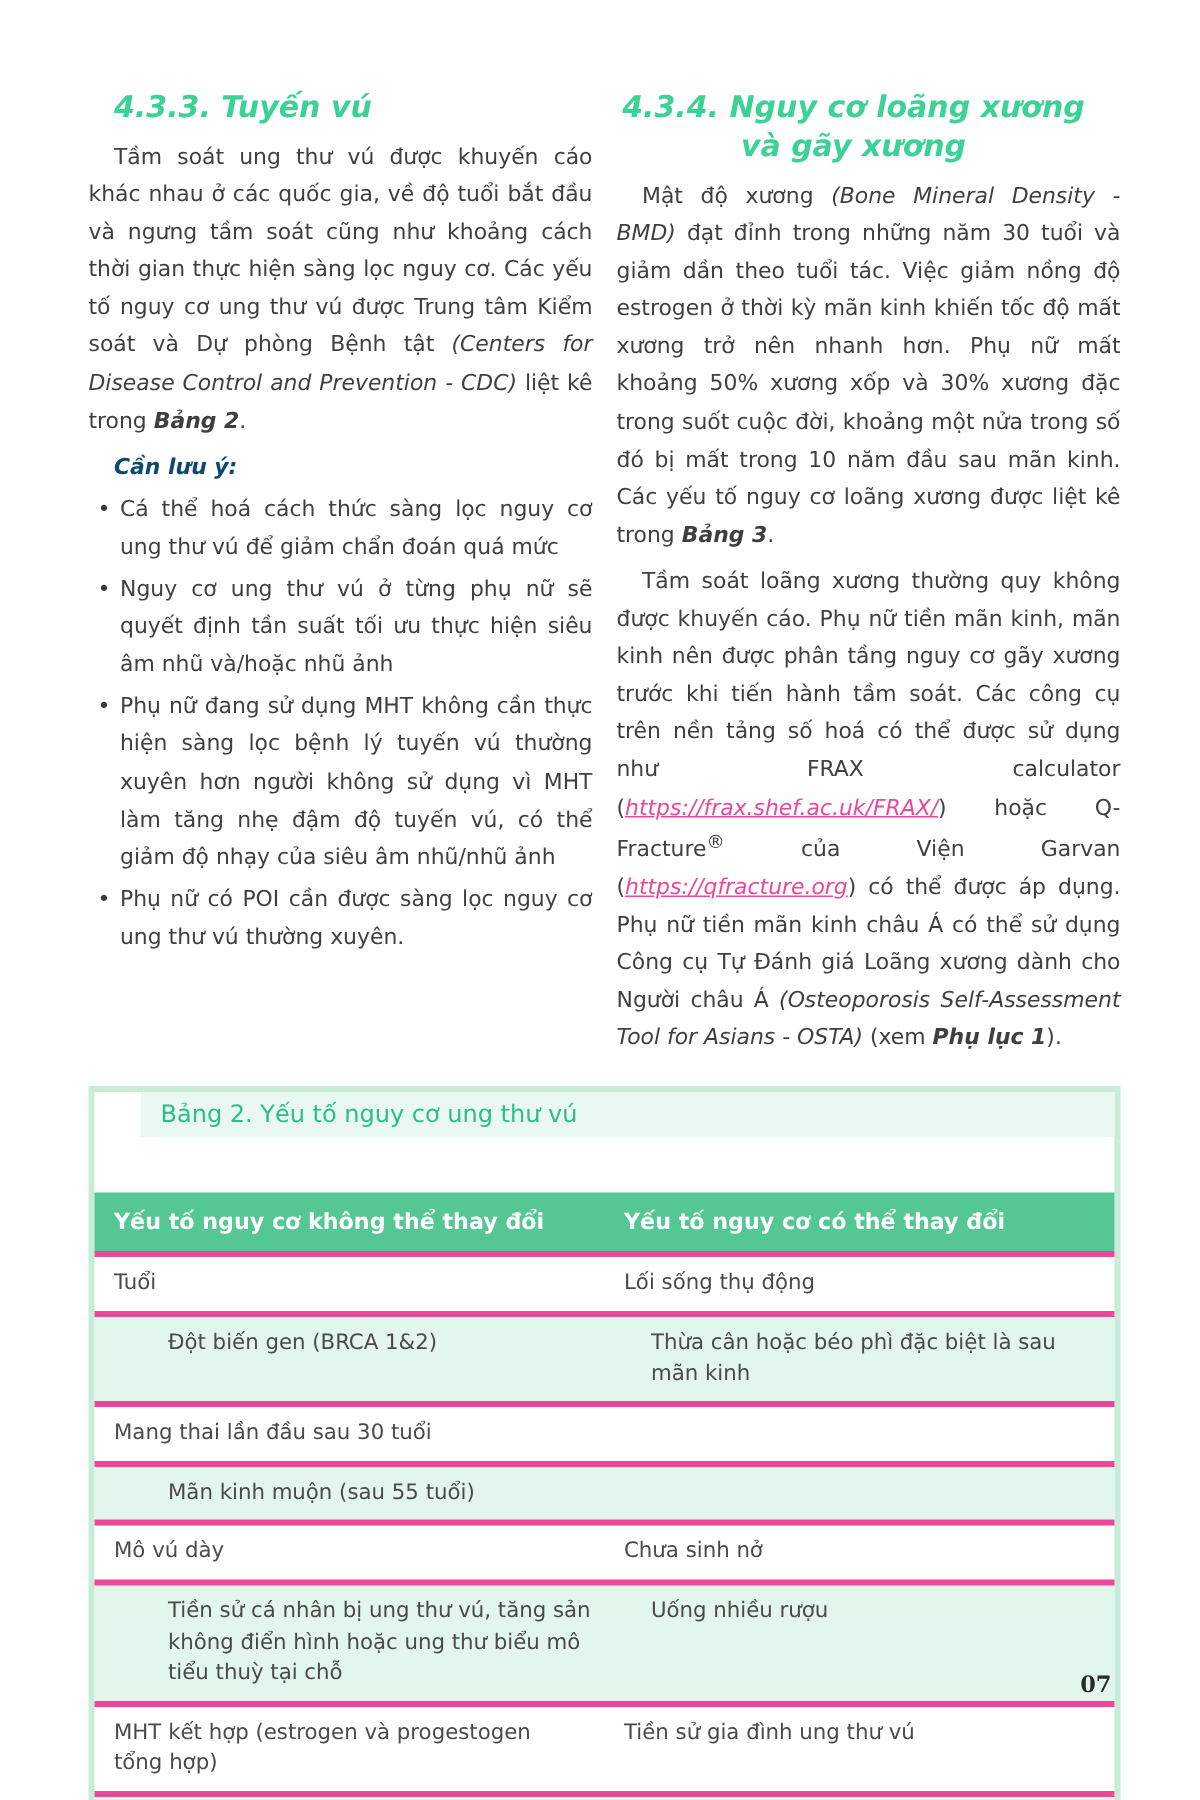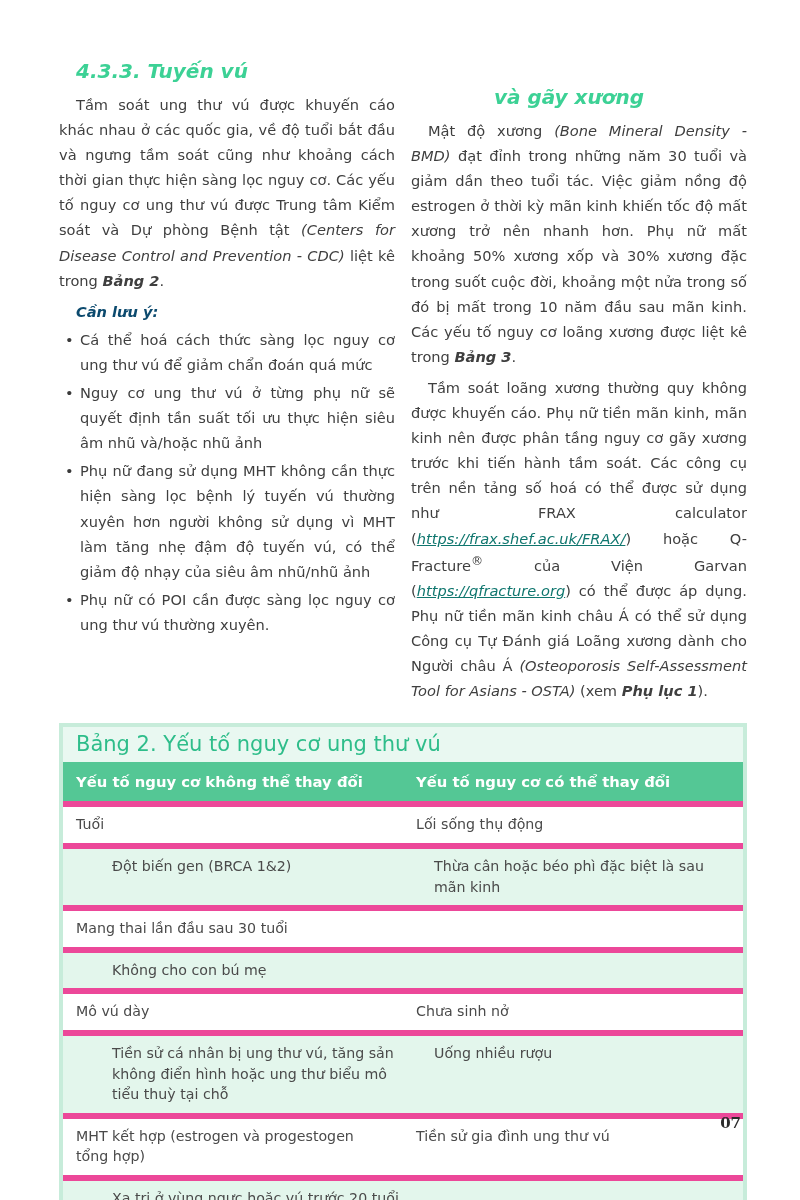--- a/index.html
+++ b/index.html
@@ -29,32 +29,32 @@
 
   .para { margin: 0 0 6px 0; text-indent: 17px; }
   .note { font-style: italic; font-weight: bold; color: #0c4a6e; margin: 2px 0 3px 0; text-indent: 17px; text-align: left; }
 
   ul.bullets { margin: 0; padding: 0; list-style: none; }
   ul.bullets li { position: relative; padding-left: 21px; margin: 0 0 3px 0; text-align: justify; }
   ul.bullets li::before { content: "\2022"; position: absolute; left: 6px; top: 0; color: #3a3a3a; }
 
   .it  { font-style: italic; }
   .bi  { font-weight: bold; font-style: italic; }
-  .link { color: #0f766e; font-style: italic; text-decoration: underline; cursor: pointer; }
+  .link { color: #ec4899; font-style: italic; text-decoration: underline; cursor: pointer; }
 
   
   .tbl { margin-top: 14px; width: 688px; border: 4px solid #c7ecda; background: #fff; }
   .tbl-title {
     background: #e9f8f1; color: #2ebd8a;
-    font-size: 21px; padding: 5px 13px 6px 13px;
+    font-size: 16px; padding: 5px 13px 6px 13px; margin-left: 31px;
   }
-  .tbl-head { display: flex; background: #54c795; color: #ffffff; font-weight: bold; font-size: 14.8px; }
+  .tbl-head { display: flex; background: #54c795; color: #ffffff; font-weight: bold; font-size: 14.8px; margin-top: 37px; }
   .tbl-head .cell { padding: 9px 13px; }
   .cell { width: 50%; line-height: 1.45; }
-  .tbl-row { display: flex; font-size: 14.2px; color: #4a4a4a; border-top: 6px solid #ec4899; }
+  .tbl-row { display: flex; font-size: 14.2px; color: #4a4a4a; border-top: 4px solid #ec4899; }
   .tbl-row:first-of-type { border-top: none; }
   .tbl-row .cell { padding: 7px 13px 8px 13px; }
   .tbl-row.alt { background: #e3f6ec; padding-left: 36px; }
   .tbl-row.last { border-bottom: 1px solid #79d1ae; }
 
   .page-num {
     position: absolute; right: 59px; top: 1114px;
     font-family: "DejaVu Serif", "Liberation Serif", serif;
     font-weight: bold; font-size: 15px; color: #2b2b2b;
   }
@@ -76,21 +76,21 @@
 
         <ul class="bullets">
           <li>Cá thể hoá cách thức sàng lọc nguy cơ ung thư vú để giảm chẩn đoán quá mức</li>
           <li>Nguy cơ ung thư vú ở từng phụ nữ sẽ quyết định tần suất tối ưu thực hiện siêu âm nhũ và/hoặc nhũ ảnh</li>
           <li>Phụ nữ đang sử dụng MHT không cần thực hiện sàng lọc bệnh lý tuyến vú thường xuyên hơn người không sử dụng vì MHT làm tăng nhẹ đậm độ tuyến vú, có thể giảm độ nhạy của siêu âm nhũ/nhũ ảnh</li>
           <li>Phụ nữ có POI cần được sàng lọc nguy cơ ung thư vú thường xuyên.</li>
         </ul>
       </div>
 
       <div class="col">
-        <h3 class="sec-heading center"><br><span>và gãy xương</span></h3>
+        <h3 class="sec-heading center"><span>4.3.4. Nguy cơ loãng xương</span><br><span>và gãy xương</span></h3>
 
         <p class="para"><span>Mật độ xương </span><span class="it">(Bone Mineral Density - BMD)</span><span> đạt đỉnh trong những năm 30 tuổi và giảm dần theo tuổi tác. Việc giảm nồng độ estrogen ở thời kỳ mãn kinh khiến tốc độ mất xương trở nên nhanh hơn. Phụ nữ mất khoảng 50% xương xốp và 30% xương đặc trong suốt cuộc đời, khoảng một nửa trong số đó bị mất trong 10 năm đầu sau mãn kinh. Các yếu tố nguy cơ loãng xương được liệt kê trong </span><span class="bi">Bảng 3</span><span>.</span></p>
 
         <p class="para"><span>Tầm soát loãng xương thường quy không được khuyến cáo. Phụ nữ tiền mãn kinh, mãn kinh nên được phân tầng nguy cơ gãy xương trước khi tiến hành tầm soát. Các công cụ trên nền tảng số hoá có thể được sử dụng như FRAX calculator (</span><a class="link">https://frax.shef.ac.uk/FRAX/</a><span>) hoặc Q-Fracture</span><sup>®</sup><span> của Viện Garvan (</span><a class="link">https://qfracture.org</a><span>) có thể được áp dụng. Phụ nữ tiền mãn kinh châu Á có thể sử dụng Công cụ Tự Đánh giá Loãng xương dành cho Người châu Á </span><span class="it">(Osteoporosis Self-Assessment Tool for Asians - OSTA)</span><span> (xem </span><span class="bi">Phụ lục 1</span><span>).</span></p>
       </div>
     </div>
 
     <div class="tbl">
       <div class="tbl-title">Bảng 2. Yếu tố nguy cơ ung thư vú</div>
 
@@ -104,21 +104,21 @@
         <div class="cell">Lối sống thụ động</div>
       </div>
       <div class="tbl-row alt">
         <div class="cell">Đột biến gen (BRCA 1&amp;2)</div>
         <div class="cell">Thừa cân hoặc béo phì đặc biệt là sau mãn kinh</div>
       </div>
       <div class="tbl-row">
         <div class="cell">Mang thai lần đầu sau 30 tuổi</div>
       </div>
       <div class="tbl-row alt">
-        <div class="cell">Không cho con bú mẹ</div>
+        <div class="cell">Mãn kinh muộn (sau 55 tuổi)</div>
       </div>
       <div class="tbl-row">
         <div class="cell">Mô vú dày</div>
         <div class="cell">Chưa sinh nở</div>
       </div>
       <div class="tbl-row alt">
         <div class="cell">Tiền sử cá nhân bị ung thư vú, tăng sản không điển hình hoặc ung thư biểu mô tiểu thuỳ tại chỗ</div>
         <div class="cell">Uống nhiều rượu</div>
       </div>
       <div class="tbl-row">

